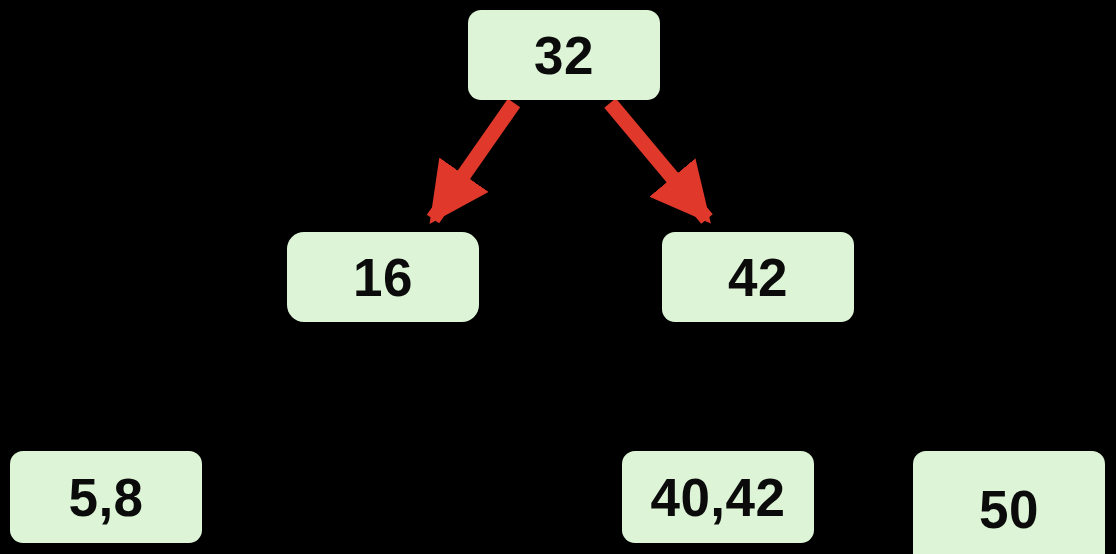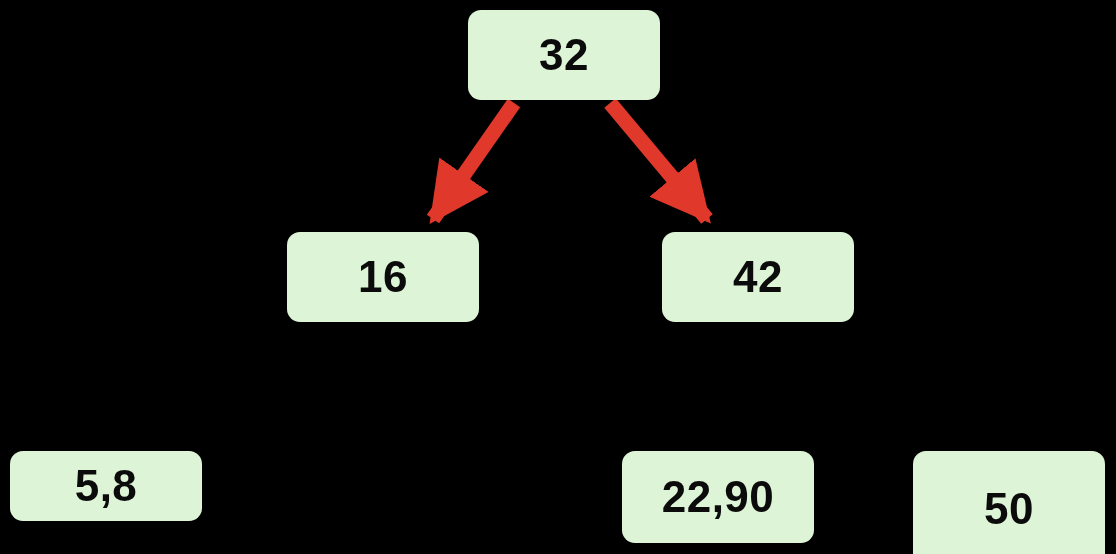--- a/index.html
+++ b/index.html
@@ -23,32 +23,32 @@
   }
   .node {
     position: absolute;
     width: 192px;
     height: 90px;
     background: var(--node-fill);
     border-radius: 13px;
     display: flex;
     align-items: center;
     justify-content: center;
-    font-size: 44px;
+    font-size: 53px;
     font-weight: bold;
     color: var(--node-text);
     letter-spacing: 0.5px;
   }
   
   .node-root   { left: 468px; top: 10px;  }
   
-  .node-left   { left: 287px; top: 232px; }
+  .node-left   { left: 287px; top: 232px; border-radius: 17px; }
   .node-right  { left: 662px; top: 232px; }
   
-  .node-leaf1  { left: 10px;  top: 451px; height: 70px; }
+  .node-leaf1  { left: 10px;  top: 451px; height: 92px; }
   .node-leaf2  { left: 332px; top: 451px; height: 92px; }
   .node-leaf3  { left: 622px; top: 451px; height: 92px; }
   .node-leaf4  { left: 913px; top: 451px; height: 116px; }
 
   .edges {
     position: absolute;
     left: 0; top: 0;
     width: 1116px;
     height: 554px;
     pointer-events: none;
@@ -88,20 +88,20 @@
   <div class="node node-right">
     <span>42</span>
   </div>
 
   <div class="node node-leaf1">
     <span>5,8</span>
   </div>
 
 
   <div class="node node-leaf3">
-    <span>22,90</span>
+    <span>40,42</span>
   </div>
 
   <div class="node node-leaf4">
     <span>50</span>
   </div>
 
 </div>
 
 </body></html>

